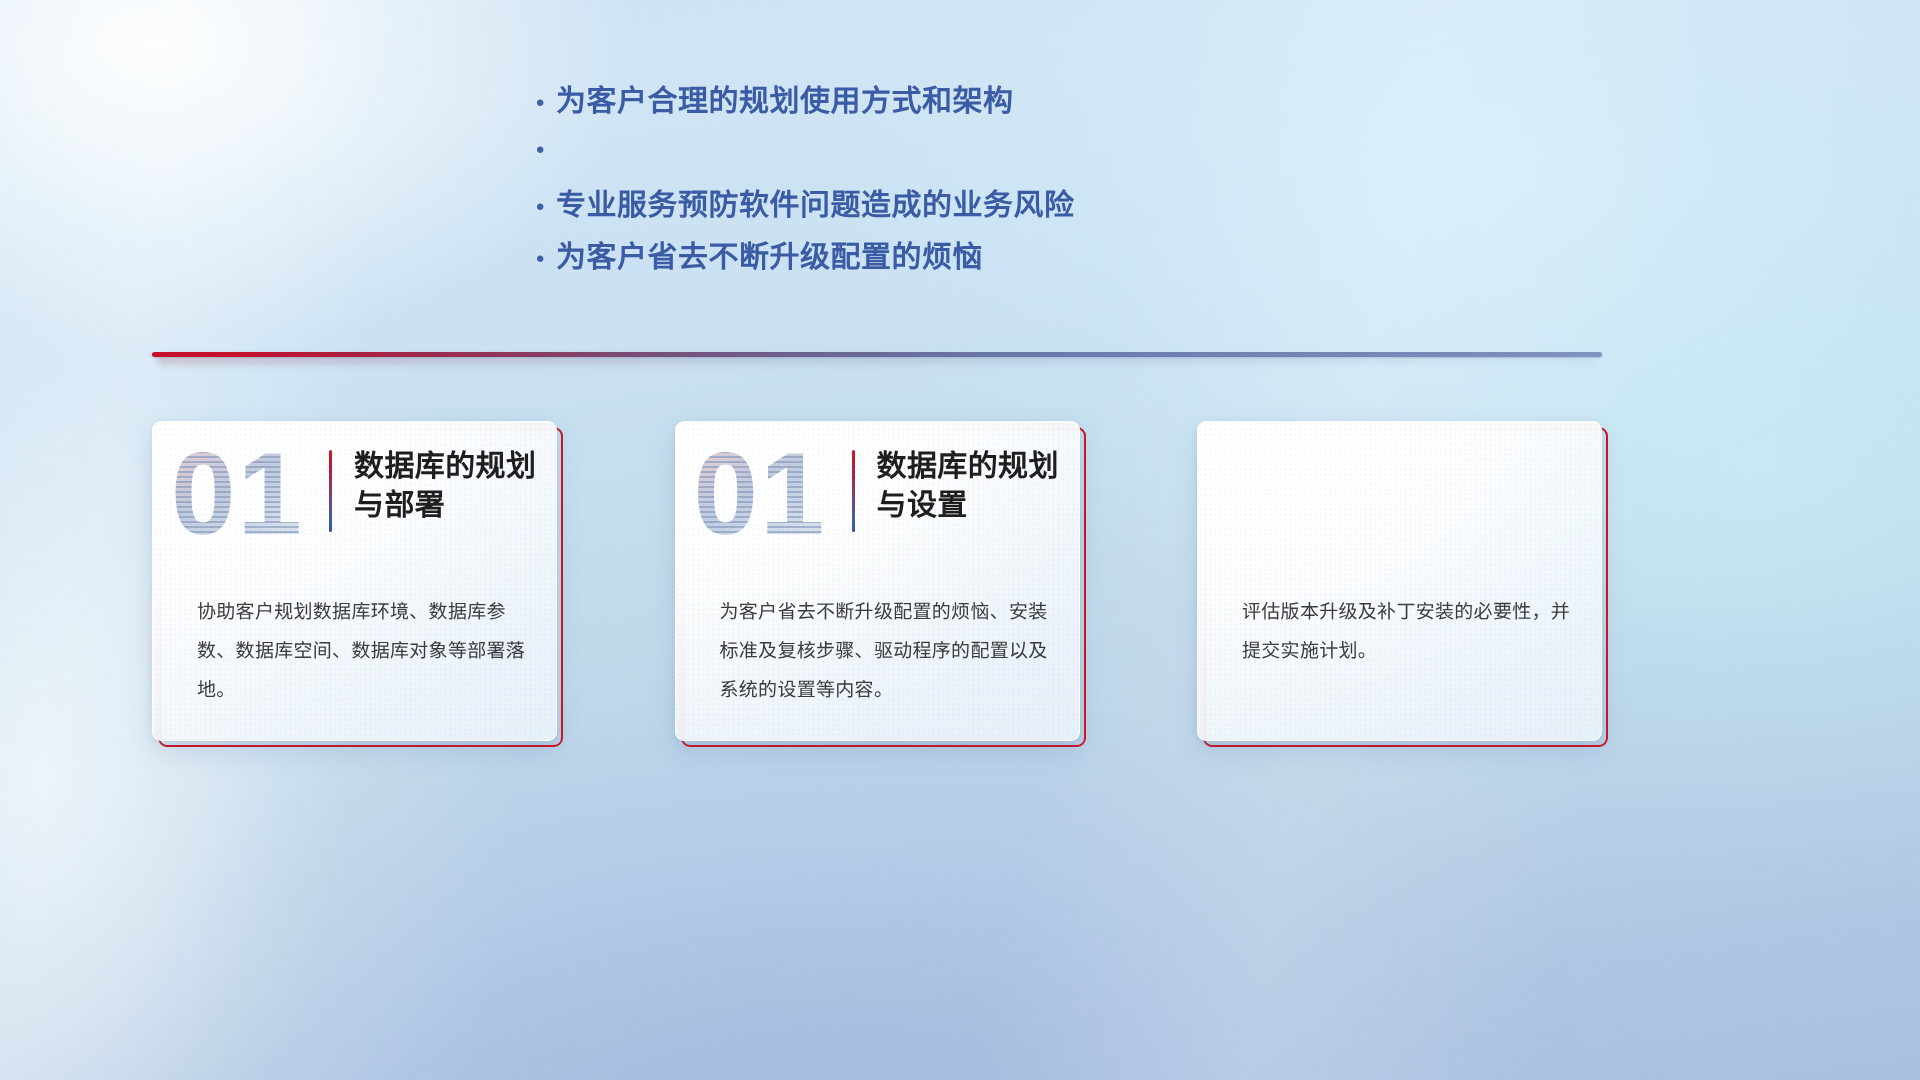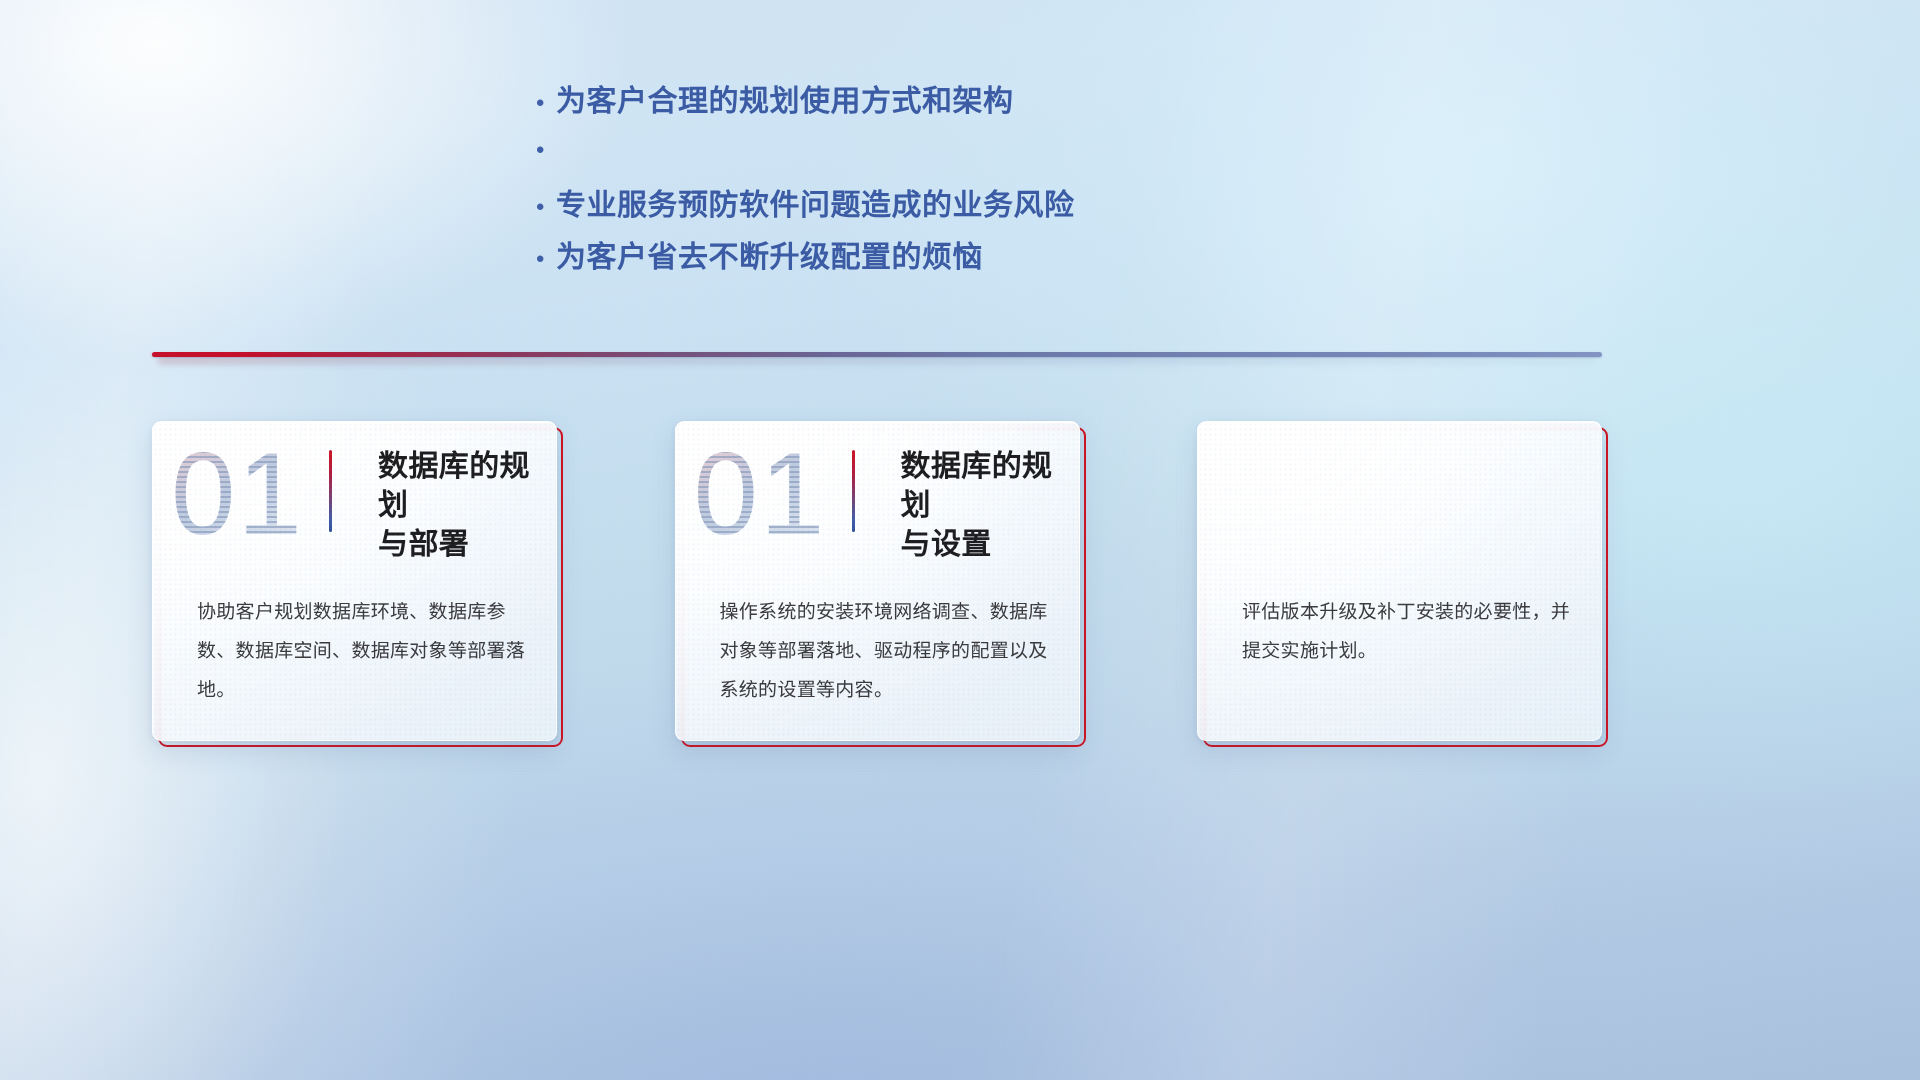--- a/index.html
+++ b/index.html
@@ -212,21 +212,21 @@
     opacity: 0.55;
     pointer-events: none;
   }
 
   
   .ghost-number {
     position: absolute;
     left: 18px;
     top: 14px;
     font-size: 116px;
-    font-weight: 400;
+    font-weight: 700;
     letter-spacing: 2px;
     line-height: 1;
     color: transparent;
     -webkit-background-clip: text;
     background-clip: text;
     background-image:
       repeating-linear-gradient(180deg,
         rgba(108,132,172,0.62) 0px,
         rgba(108,132,172,0.62) 2px,
         rgba(255,255,255,0) 2px,
@@ -237,21 +237,20 @@
     pointer-events: none;
   }
 
   
   .card-head {
     position: absolute;
     left: 176px;
     top: 24px;
     display: flex;
     align-items: flex-start;
-    gap: 24px;
   }
   .head-rule {
     width: 3px;
     height: 82px;
     flex: 0 0 3px;
     margin-right: 22px;
     margin-top: 4px;
     border-radius: 2px;
     background: linear-gradient(180deg, #cf1226 0%, #b01c3c 28%, #7a3f76 58%, #3f5da6 85%, #2f4f9c 100%);
   }
@@ -326,21 +325,21 @@
 
     <div class="card">
       <div class="card-accent"></div>
       <div class="card-surface">
         <div class="ghost-number">01</div>
         <div class="card-head">
           <div class="head-rule"></div>
           <div class="card-title">数据库的规划
 与设置</div>
         </div>
-        <div class="card-body">操作系统的安装环境网络调查、数据库对象等部署落地、驱动程序的配置以及系统的设置等内容。</div>
+        <div class="card-body">为客户省去不断升级配置的烦恼、安装标准及复核步骤、驱动程序的配置以及系统的设置等内容。</div>
       </div>
     </div>
 
     <div class="card">
       <div class="card-accent"></div>
       <div class="card-surface">
         <div class="card-body">评估版本升级及补丁安装的必要性，并提交实施计划。</div>
       </div>
     </div>
 

